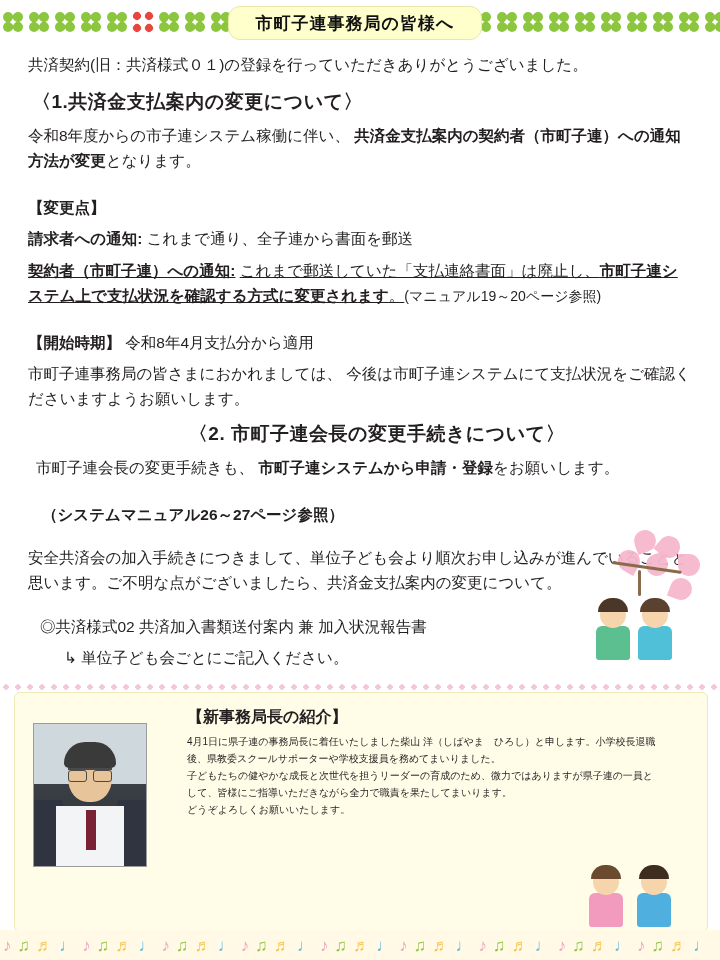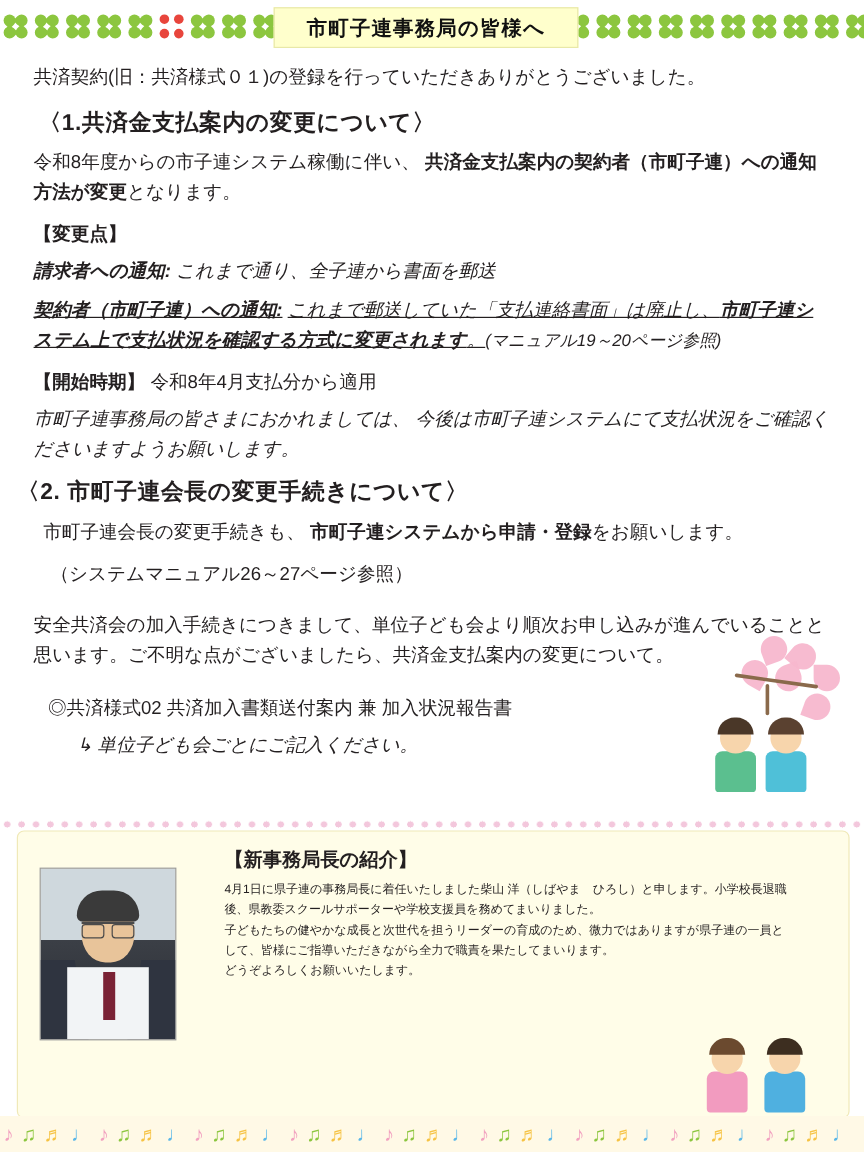--- a/index.html
+++ b/index.html
@@ -51,21 +51,21 @@
   .clover.red i:nth-child(4) { border-radius: 50%; width: 8px; height: 8px; }
 
   .title-badge {
     position: absolute;
     left: 228px;
     top: 6px;
     width: 252px;
     height: 32px;
     background: #ffffcc;
     border: 1px solid #e8e8a8;
-    border-radius: 0;
+    border-radius: 12px;
     display: flex;
     align-items: center;
     justify-content: center;
     font-size: 17px;
     font-weight: bold;
     color: #111;
     letter-spacing: 1px;
     z-index: 5;
   }
 
@@ -82,30 +82,30 @@
     margin: 0 28px 0 28px;
   }
   .lead { margin-top: 4px; margin-bottom: 12px; }
 
   h2.section {
     font-size: 19px;
     font-weight: bold;
     margin: 10px 0 8px 32px;
     letter-spacing: 0.5px;
   }
-  h2.section.indent2 { margin-left: 14px; }
+  h2.section.indent2 { margin-left: 34px; text-align: center; }
 
   .blk { margin: 0 28px; font-size: 15.5px; line-height: 1.62; }
   .b { font-weight: bold; }
   .u { text-decoration: underline; }
   .bu { font-weight: bold; text-decoration: underline; }
   .small { font-size: 14px; }
 
-  .mt6 { margin-top: 6px; font-style: italic; }
-  .mt10 { margin-top: 10px; }
+  .mt6 { margin-top: 6px; }
+  .mt10 { margin-top: 22px; }
   .mt18 { margin-top: 18px; }
 
   .indent1 { margin-left: 40px; }
   .indent2 { margin-left: 48px; }
   .indent3 { margin-left: 64px; }
 
   
   .sakura {
     position: absolute;
     right: 8px;
@@ -472,21 +472,21 @@
 
   <p class="para mt6">市町子連事務局の皆さまにおかれましては、 今後は市町子連システムにて支払状況をご確認くださいますようお願いします。</p>
 
   <h2 class="section indent2 mt18">〈2. 市町子連会長の変更手続きについて〉</h2>
 
   <div class="blk" style="margin-left:36px;">
     <span>市町子連会長の変更手続きも、</span>
     <span class="b">市町子連システムから申請・登録</span><span>をお願いします。</span>
   </div>
 
-  <div class="blk mt10" style="margin-left:42px;">（システムマニュアル26～27ページ参照）</div>
+  <div class="blk mt10" style="margin-left:42px;font-weight:bold;">（システムマニュアル26～27ページ参照）</div>
 
   <p class="para mt18">安全共済会の加入手続きにつきまして、単位子ども会より順次お申し込みが進んでいることと思います。ご不明な点がございましたら、共済金支払案内の変更について。</p>
 
   <div class="blk mt18 indent1">◎共済様式02 共済加入書類送付案内 兼 加入状況報告書</div>
 
 
   <div class="blk mt6 indent3">↳ 単位子ども会ごとにご記入ください。</div>
 </div>
 
 <div class="sakura">

